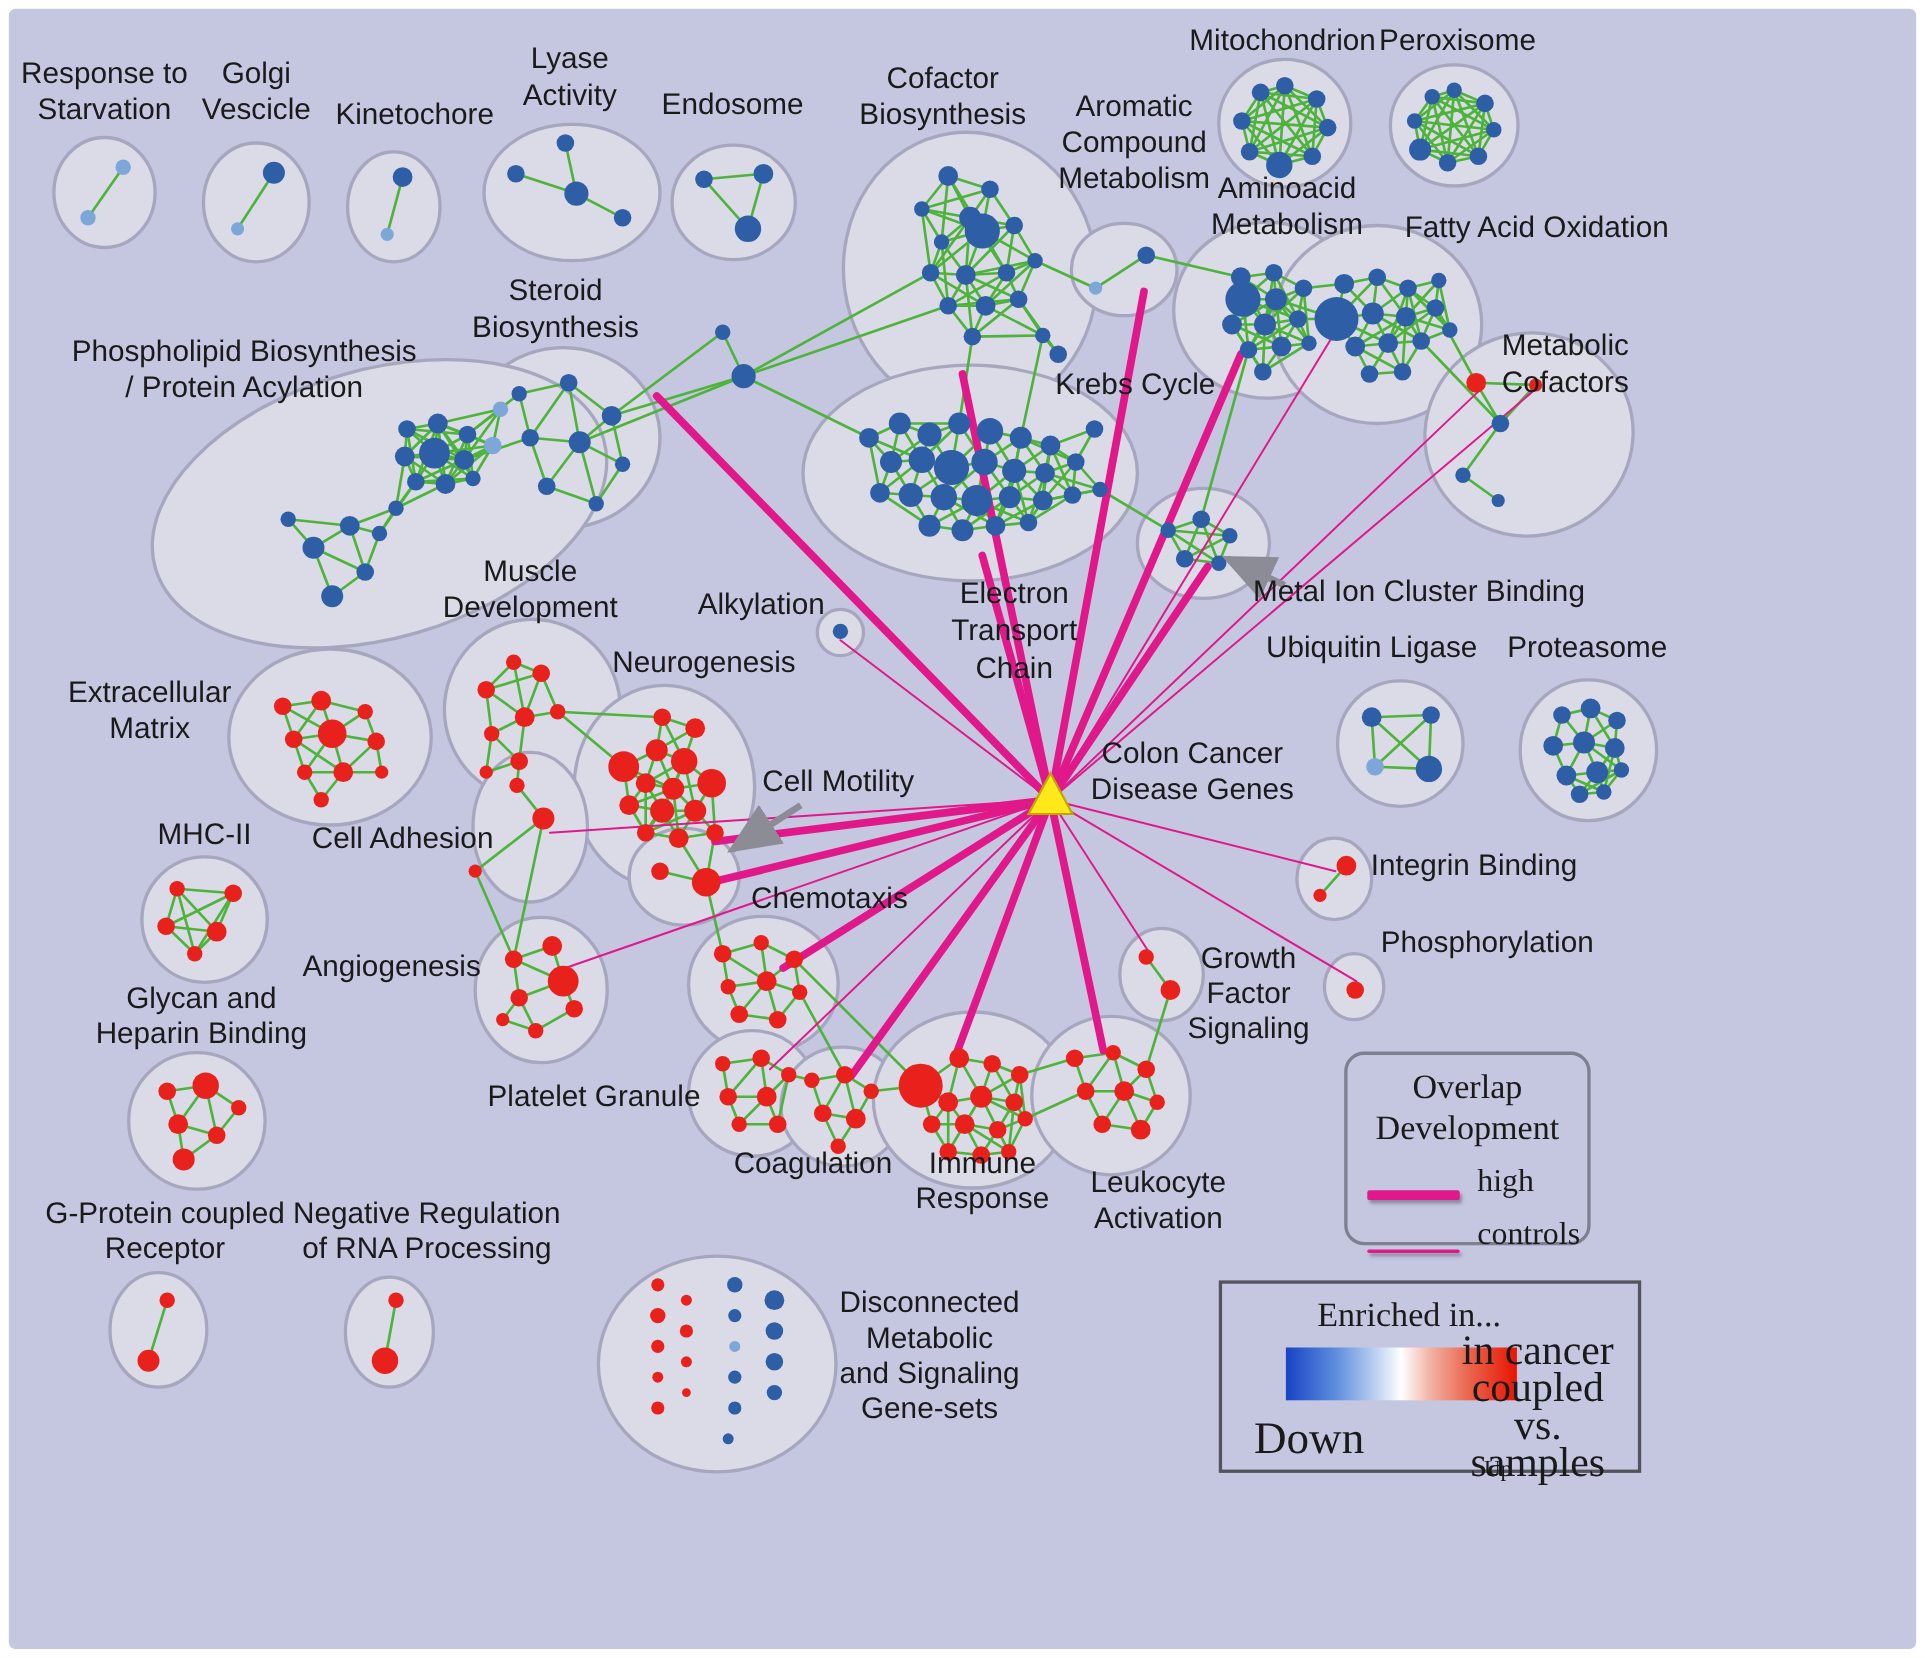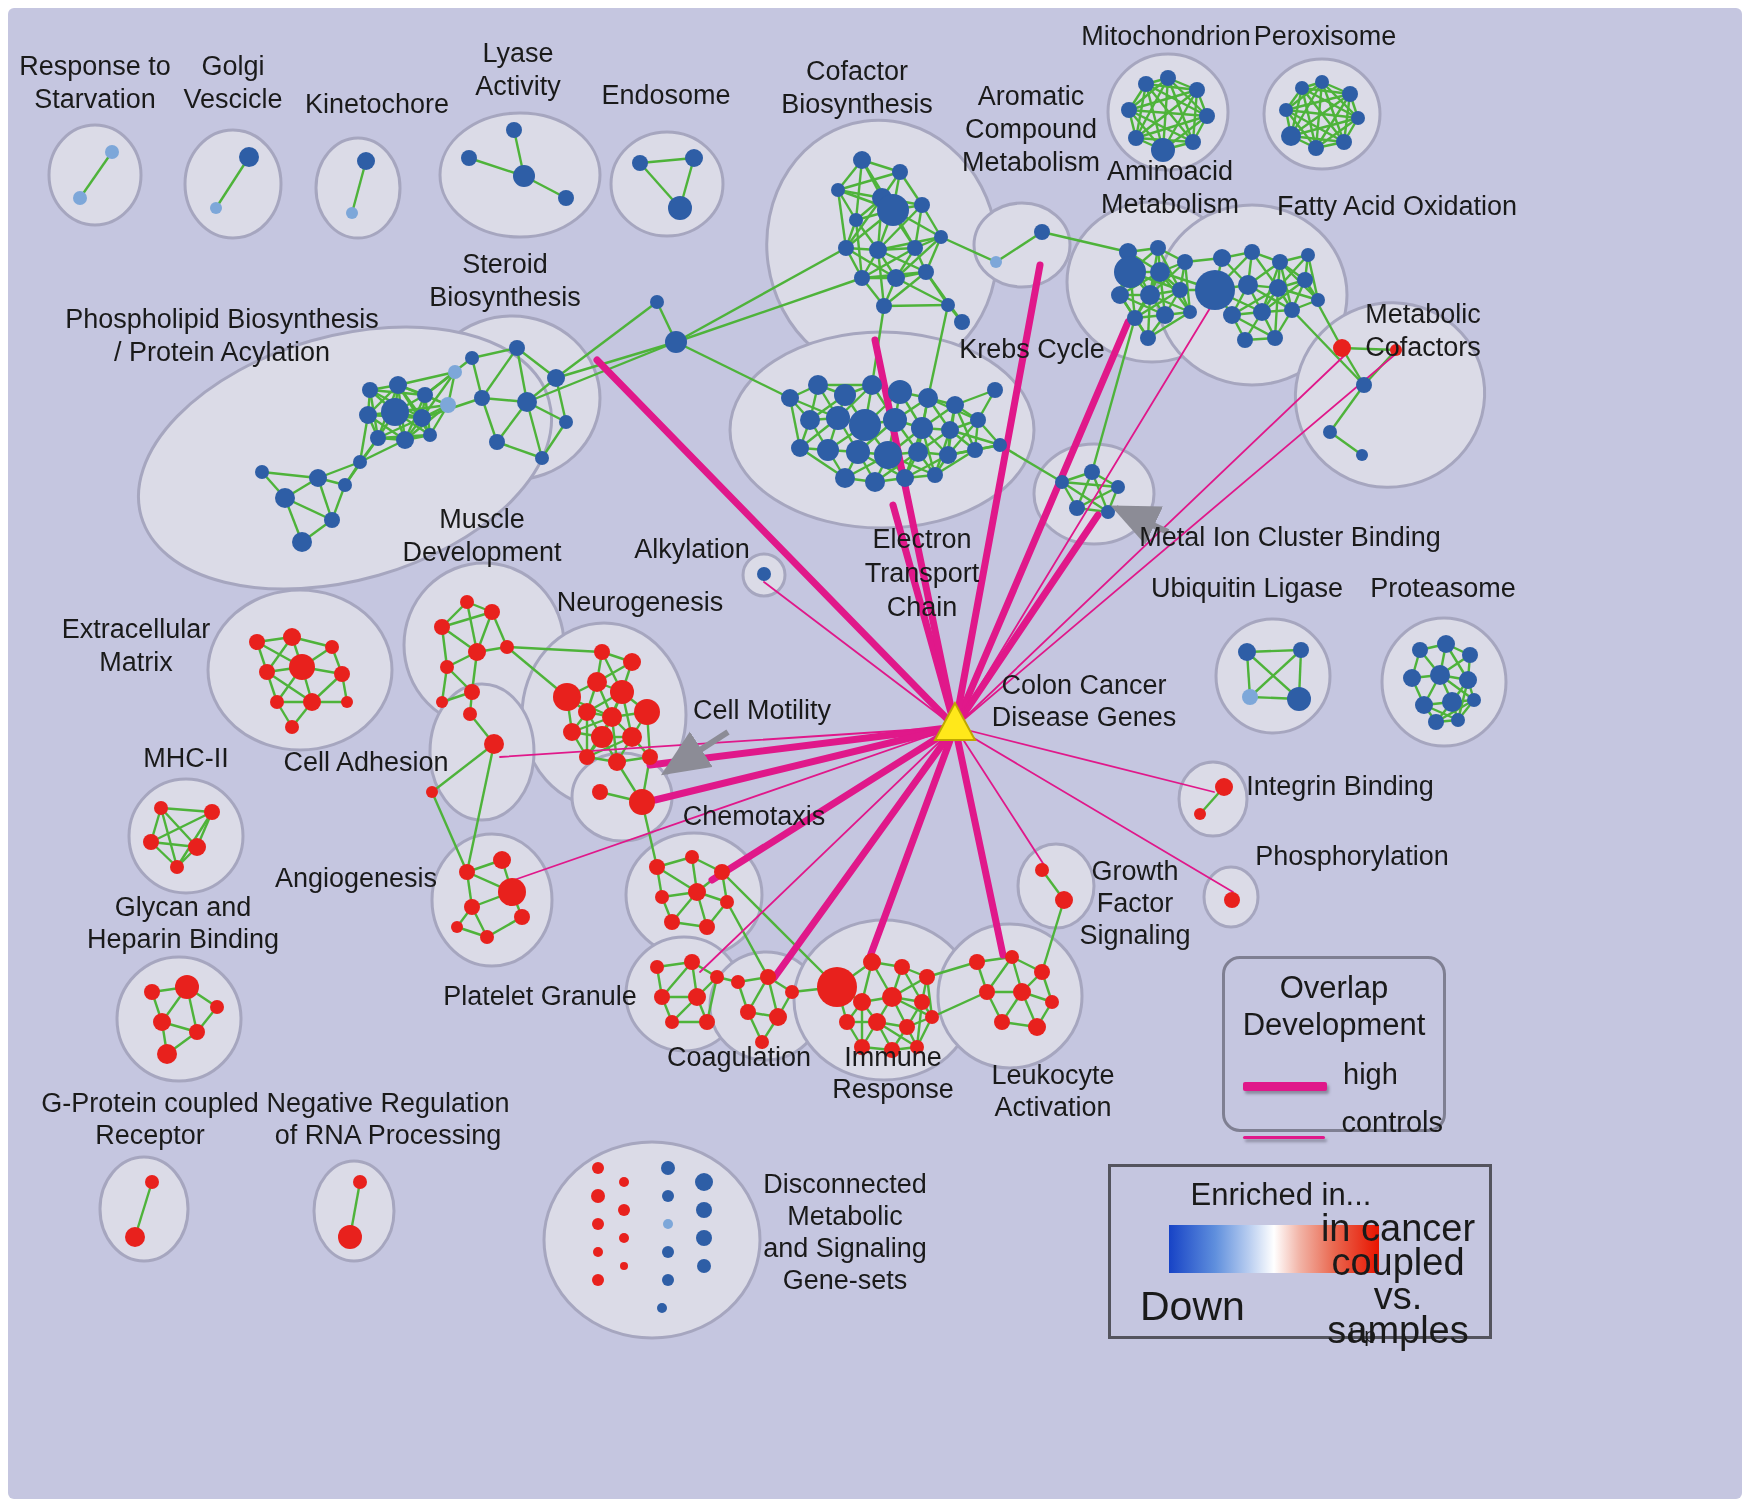--- a/index.html
+++ b/index.html
@@ -1,21 +1,21 @@
 <!DOCTYPE html>
 <html><head>
 <meta charset="utf-8">
 <style>
   html,body{margin:0;padding:0;background:#ffffff;}
   .stage{position:relative;width:1750px;height:1507px;background:#ffffff;overflow:hidden;
          font-family:"Liberation Sans",sans-serif;}
   .panel{position:absolute;left:8px;top:8px;width:1734px;height:1491px;background:#c5c6e0;border-radius:6px;}
   svg#net{position:absolute;left:0;top:0;}
   svg#net text{font-family:"Liberation Sans",sans-serif;}
-  .legend{position:absolute;color:#1a1a1a;box-sizing:border-box;}
+  .legend{position:absolute;color:#1a1a1a;box-sizing:border-box;font-family:Liberation Serif, serif;}
   .overlap-box{left:1222px;top:956px;width:224px;height:176px;border:3px solid #7f7f92;border-radius:18px;}
   .overlap-title{text-align:center;font-size:31px;line-height:37px;margin-top:10px;}
   .sig-row{display:flex;align-items:flex-end;margin:15px 0 0 18px;}
   .sig-line{width:84px;border-radius:2px;background:#e0188a;box-shadow:2px 3px 3px rgba(90,90,105,.55);}
   .sig-line.high{height:9px;}
   .sig-line.moderate{height:3px;}
   .sig-label{font-size:29px;margin-left:16px;}
   .enriched-box{left:1108px;top:1164px;width:384px;height:175px;border:3px solid #54545e;}
   .en-title{position:absolute;left:20px;top:10px;width:300px;text-align:center;font-size:31px;}
   .en-bar{position:absolute;left:58px;top:58px;width:210px;height:48px;

